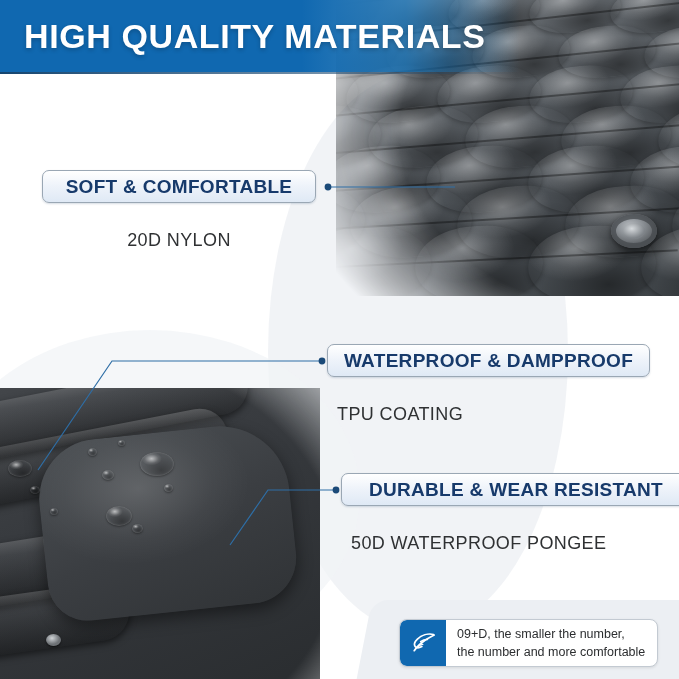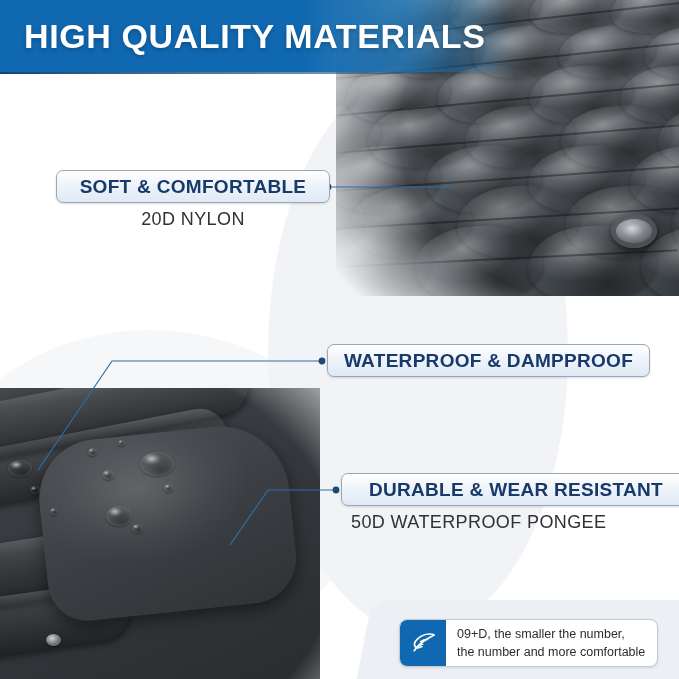--- a/index.html
+++ b/index.html
@@ -133,25 +133,25 @@
     border:1px solid #9aa7b4;
     border-radius:7px;
     background:linear-gradient(180deg,#ffffff 0%,#eef3fa 48%,#dfe9f5 100%);
     box-shadow:0 1px 2px rgba(30,60,100,.18);
     color:#173a6b;
     font-size:19px;font-weight:700;letter-spacing:.3px;
     white-space:nowrap;
     box-sizing:border-box;
   }
   .sub{
-    margin-top:6px;
+    margin-top:27px;
     font-size:18px;color:#2f3133;letter-spacing:.4px;
     white-space:nowrap;
   }
-  #callout-1{left:56px;top:170px;}
+  #callout-1{left:42px;top:170px;}
   #callout-1 .pill{width:274px;}
   #callout-1 .sub{display:block;text-align:center;width:274px;}
 
   #callout-2{left:327px;top:344px;}
   #callout-2 .pill{width:323px;}
   #callout-2 .sub{display:block;margin-left:10px;}
 
   #callout-3{left:341px;top:473px;}
   #callout-3 .pill{width:350px;}
   #callout-3 .sub{display:block;margin-left:10px;}
@@ -278,20 +278,21 @@
     <circle cx="336" cy="490" r="3.4" fill="#1b4a78"></circle>
   </svg>
 
   <div class="callout" id="callout-1">
     <div class="pill">SOFT &amp; COMFORTABLE</div>
     <div class="sub">20D NYLON</div>
   </div>
 
   <div class="callout" id="callout-2">
     <div class="pill">WATERPROOF &amp; DAMPPROOF</div>
+    <div class="sub">TPU COATING</div>
   </div>
 
   <div class="callout" id="callout-3">
     <div class="pill">DURABLE &amp; WEAR RESISTANT</div>
     <div class="sub">50D WATERPROOF PONGEE</div>
   </div>
 
   <div class="note">
     <div class="note-icon">
       <svg width="30" height="26" viewBox="0 0 30 26" fill="none">

